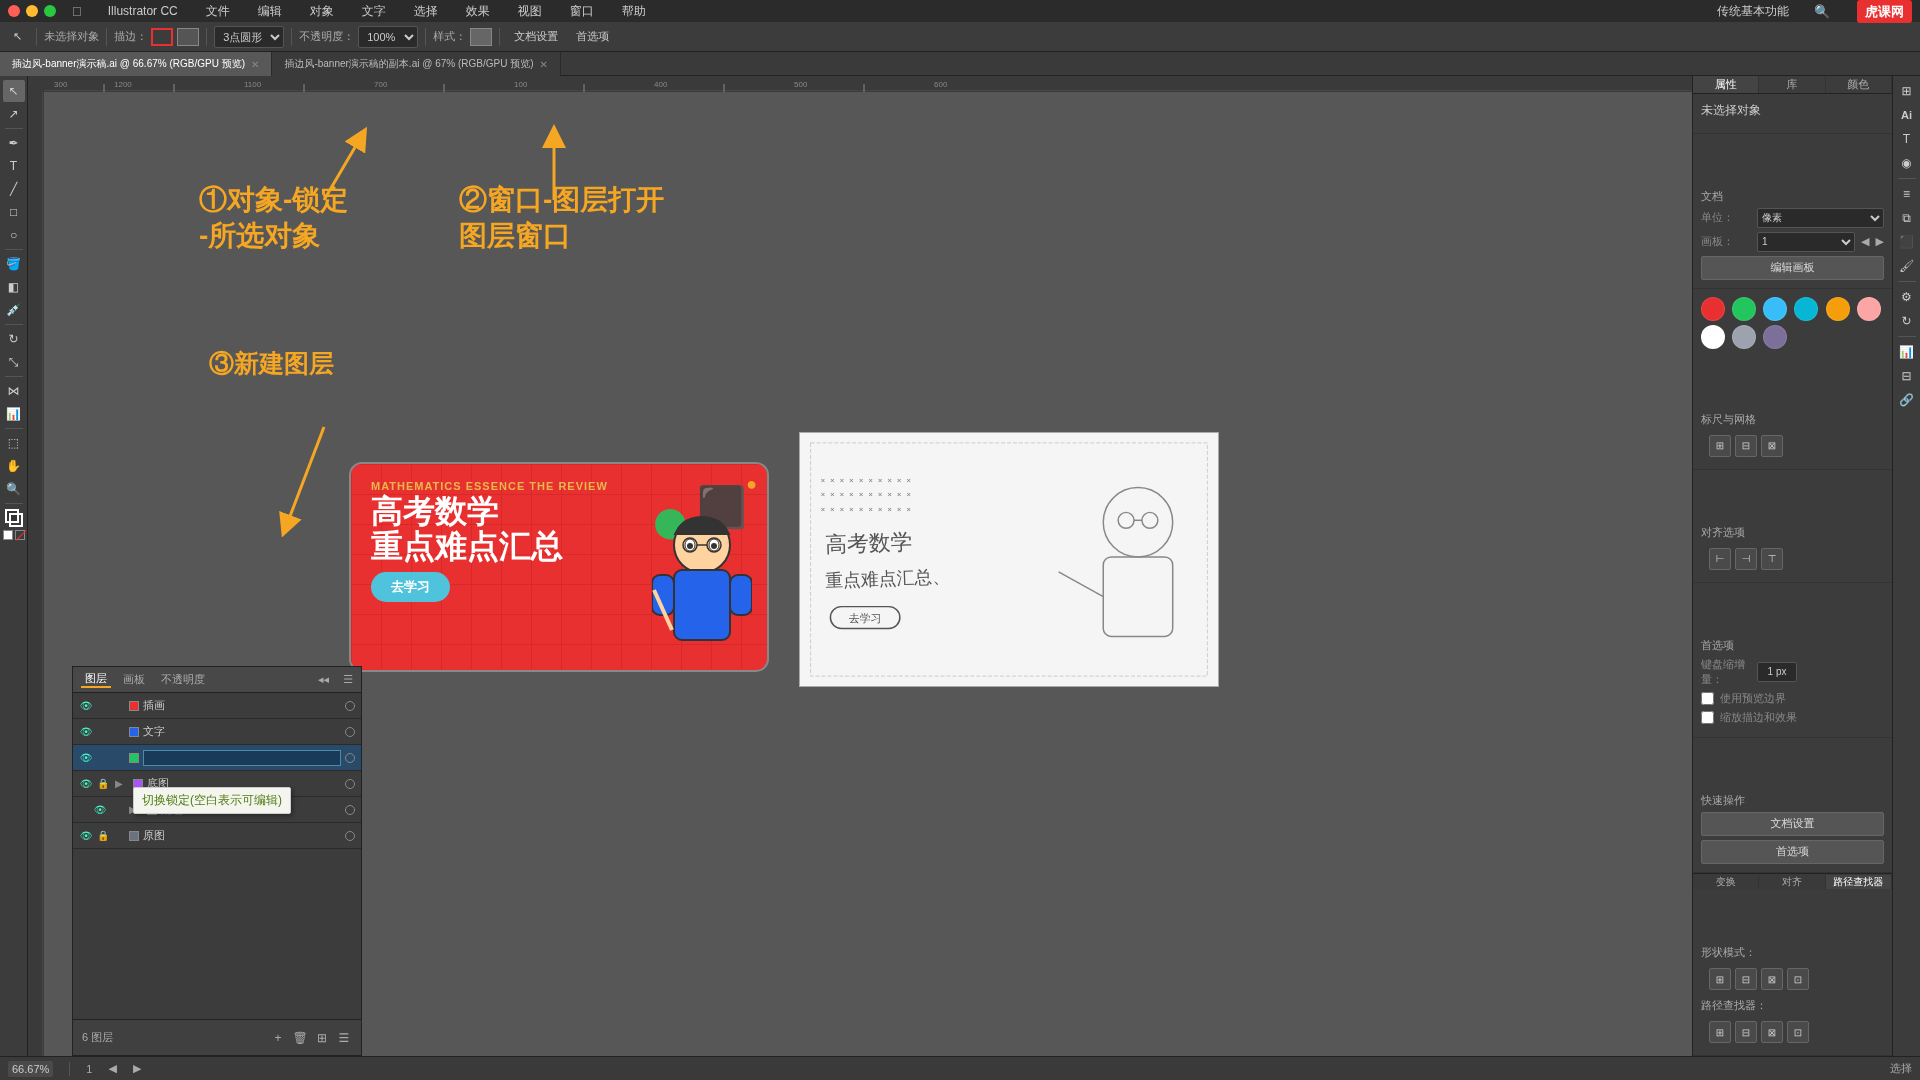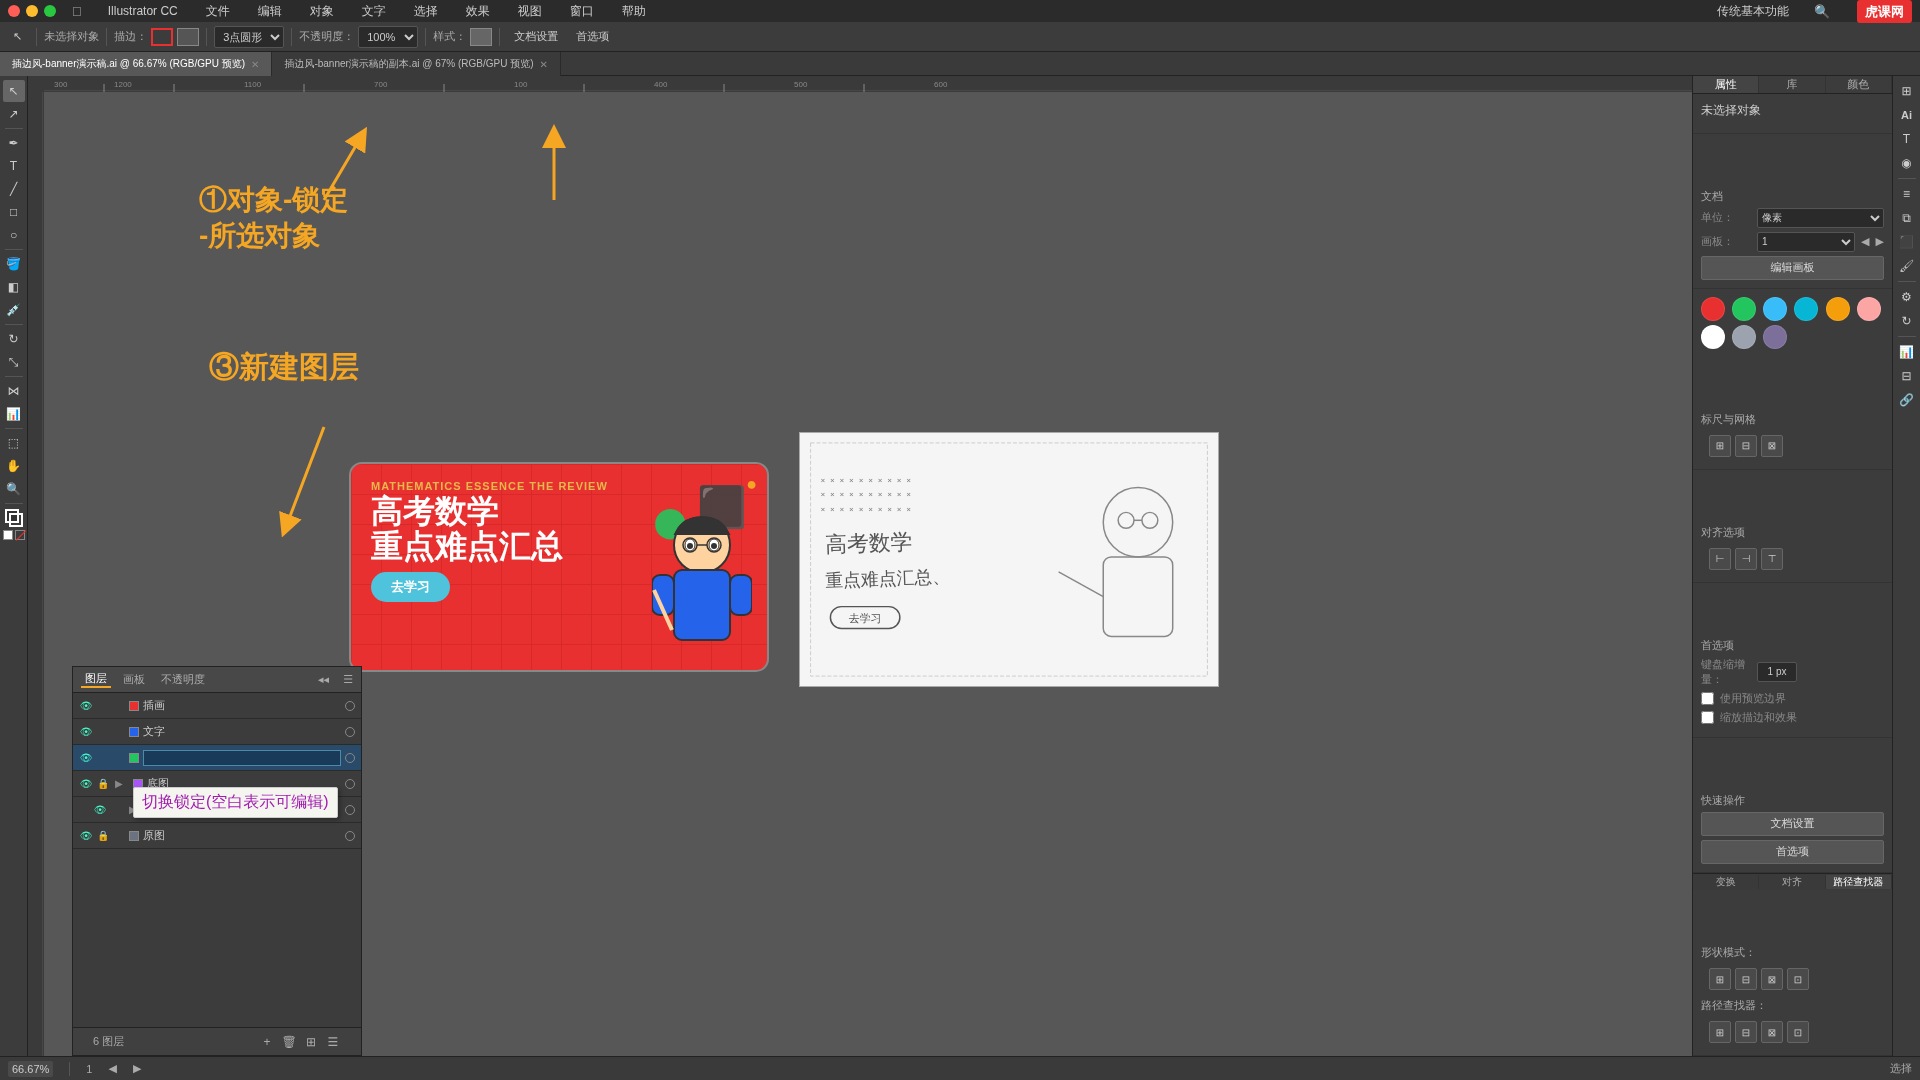--- a/index.html
+++ b/index.html
@@ -191,30 +191,30 @@
     .lp-lock { width: 14px; height: 14px; display: flex; align-items: center; justify-content: center; color: #888; font-size: 10px; cursor: pointer; }
     .lp-expand { width: 14px; font-size: 10px; color: #888; cursor: pointer; }
     .lp-color { width: 10px; height: 10px; border: 1px solid #888; }
     .lp-name { flex: 1; font-size: 11px; color: #ccc; }
     .lp-name-input {
       flex: 1; font-size: 11px; color: #fff; background: #1a3a5a;
       border: 1px solid #4a8aaa; outline: none; padding: 1px 2px;
     }
     .lp-circle { width: 10px; height: 10px; border-radius: 50%; border: 1px solid #888; cursor: pointer; }
     .lp-footer {
-      height: 28px; background: #404040; display: flex; align-items: center;
-      padding: 0 20px; border-top: 1px solid #222; gap: 6px;
+      height: 36px; background: #404040; display: flex; align-items: center;
+      padding: 0 9px; border-top: 1px solid #222; gap: 6px;
     }
     .lp-footer-text { font-size: 11px; color: #aaa; }
     .lp-footer-btn { width: 16px; height: 16px; display: flex; align-items: center; justify-content: center; color: #aaa; cursor: pointer; font-size: 12px; }
 
     
     .tooltip {
-      position: absolute; background: #f5f5f0; color: #a21caf;
-      font-size: 16px; padding: 4px 8px; border: 1px solid #ccc;
+      position: absolute; background: #f5f5f0; color: #4d7c0f;
+      font-size: 12px; padding: 4px 8px; border: 1px solid #ccc;
       border-radius: 2px; white-space: nowrap; z-index: 20; box-shadow: 2px 2px 4px rgba(0,0,0,0.3);
     }
 
     
     #statusbar {
       width: 100%; height: 24px; background: #3a3a3a;
       display: flex; align-items: center; padding: 0 8px; gap: 16px;
       border-top: 1px solid #222; position: absolute; bottom: 0;
     }
     .sb-item { font-size: 11px; color: #aaa; }
@@ -392,31 +392,34 @@
 
       <svg class="arrow-svg" style="left:220px;top:30px;width:120px;height:80px;" viewBox="0 0 120 80">
         <defs>
             <marker id="ah1" markerWidth="8" markerHeight="8" refX="6" refY="4" orient="auto">
               <polygon points="0,0 8,4 0,8" fill="#f5a623"></polygon>
             </marker>
           </defs>
         <path d="M 60,78 L 100,10" stroke="#f5a623" stroke-width="3" fill="none" marker-end="url(#ah1)"></path>
       </svg>
 
+      <div class="annotation" style="left:415px;top:90px;font-size:28px;line-height:1.3;">
+        ②窗口-图层打开<br>图层窗口
+      </div>
 
       <svg class="arrow-svg" style="left:470px;top:30px;width:80px;height:80px;" viewBox="0 0 80 80">
         <defs>
             <marker id="ah2" markerWidth="8" markerHeight="8" refX="6" refY="4" orient="auto">
               <polygon points="0,0 8,4 0,8" fill="#f5a623"></polygon>
             </marker>
           </defs>
         <path d="M 40,78 L 40,8" stroke="#f5a623" stroke-width="3" fill="none" marker-end="url(#ah2)"></path>
       </svg>
 
-      <div class="annotation" style="left:165px;top:255px;font-size:30px;">
+      <div class="annotation" style="left:165px;top:255px;font-size:25px;">
         ③新建图层
       </div>
 
       <svg class="arrow-svg" style="left:220px;top:330px;width:100px;height:120px;" viewBox="0 0 100 120">
         <defs>
             <marker id="ah3" markerWidth="8" markerHeight="8" refX="6" refY="4" orient="auto">
               <polygon points="0,0 8,4 0,8" fill="#f5a623"></polygon>
             </marker>
           </defs>
         <path d="M 60,5 L 20,110" stroke="#f5a623" stroke-width="3" fill="none" marker-end="url(#ah3)"></path>

